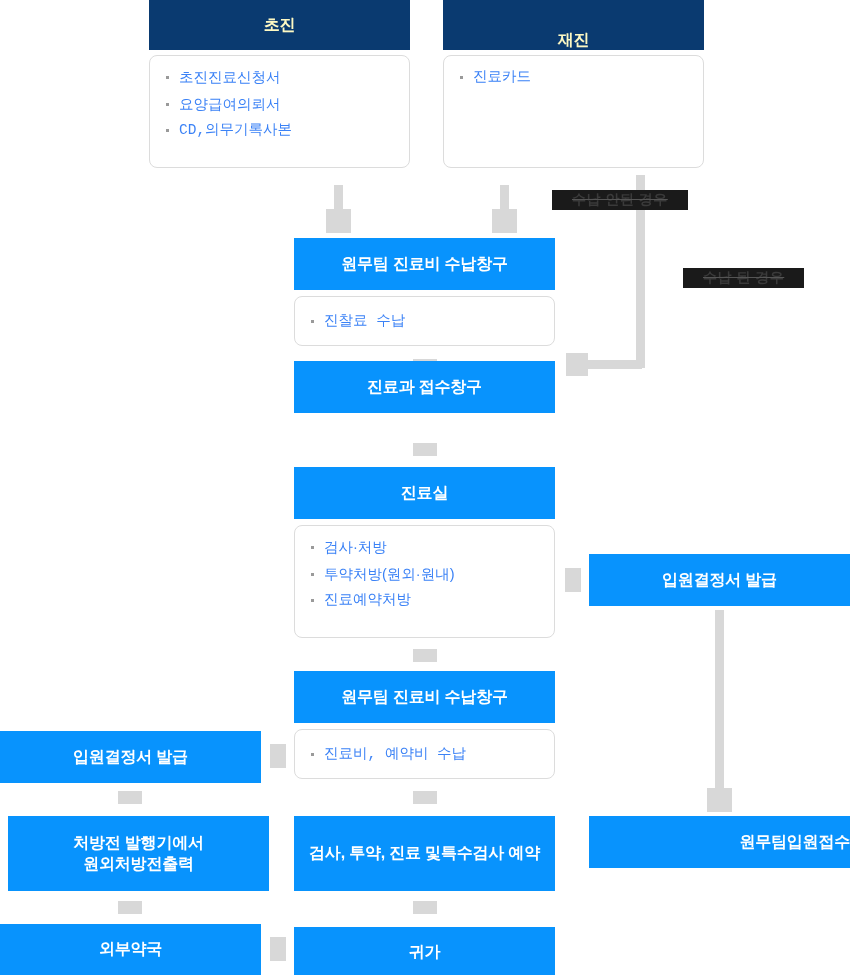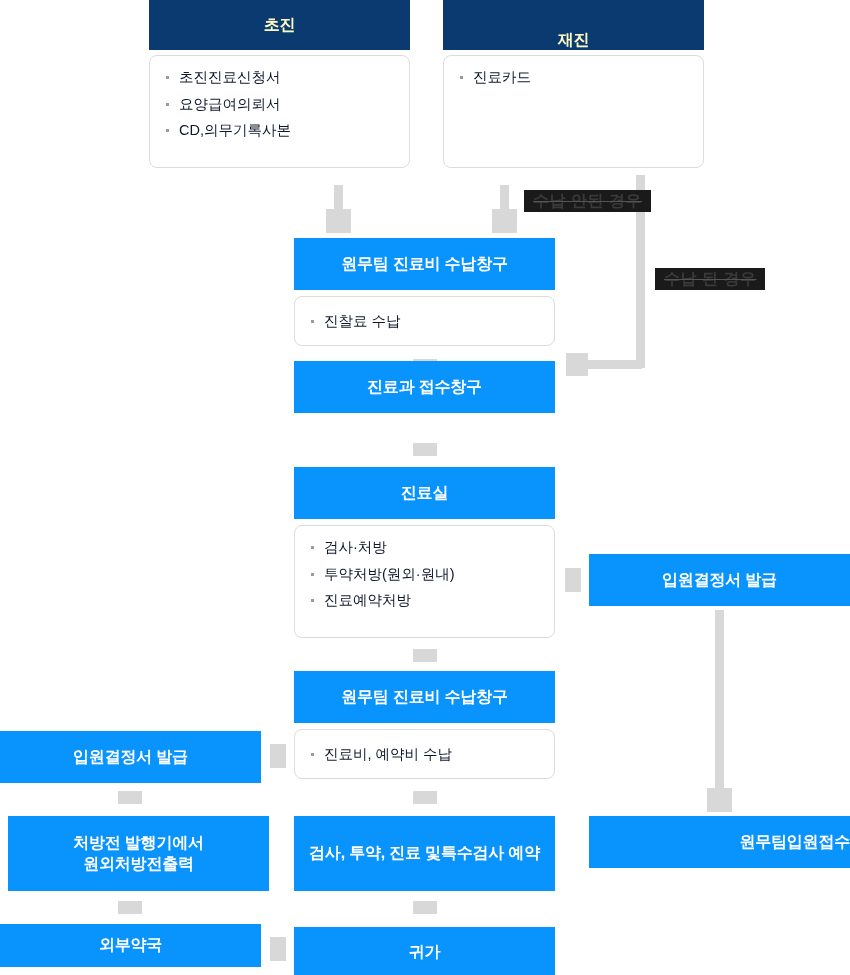--- a/index.html
+++ b/index.html
@@ -51,27 +51,27 @@
     padding: 14px 18px 14px 16px;
   }
   .panel ul {
     margin: 0;
     padding: 0;
     list-style: none;
   }
   .panel li {
     position: relative;
     padding-left: 13px;
-    color: #0f172a;
+    color: #3b82f6;
     font-size: 14.5px;
     line-height: 1.0;
     margin-bottom: 12px;
     white-space: nowrap;
   }
-  .panel li:last-child { margin-bottom: 0; }
+  .panel li:last-child { margin-bottom: 0; font-family: Liberation Mono, monospace; }
   .panel li::before {
     content: "";
     position: absolute;
     left: 0;
     top: 6px;
     width: 3px;
     height: 3px;
     background: #9a9a9a;
   }
 
@@ -83,28 +83,29 @@
   .arrow-head {
     position: absolute;
     background: #d8d8d8;
   }
 
   
   .edge-label {
     position: absolute;
     background: #1a1a1a;
     color: #3a3a3a;
-    font-size: 16px;
+    font-size: 14px;
     font-weight: bold;
     letter-spacing: 0.5px;
     white-space: nowrap;
-    padding: 1px 9px;
+    padding: 1px 20px;
     line-height: 1.25;
     text-decoration: line-through;
     text-decoration-color: #555;
+    margin-left: 28px;
   }
 </style>
 </head>
 <body>
 
 <div id="canvas">
 
   <div class="box navy" style="left:149px; top:0px; width:261px; height:50px;">
     <span>초진</span>
   </div>
@@ -211,21 +212,21 @@
   </div>
 
   <div class="box blue" style="left:589px; top:816px; width:261px; height:52px;justify-content:flex-end;">
     <span>원무팀입원접수</span>
   </div>
 
   <div class="arrow-head" style="left:118px; top:901px; width:24px; height:13px;"></div>
   <div class="arrow-head" style="left:413px; top:901px; width:24px; height:13px;"></div>
   <div class="arrow-head" style="left:270px; top:937px; width:16px; height:24px;"></div>
 
-  <div class="box blue" style="left:0px; top:924px; width:261px; height:43px;">
+  <div class="box blue" style="left:0px; top:924px; width:261px; height:51px;">
     <span>외부약국</span>
   </div>
 
   <div class="box blue" style="left:294px; top:927px; width:261px; height:51px;">
     <span>귀가</span>
   </div>
 
 </div>
 
 </body></html>

